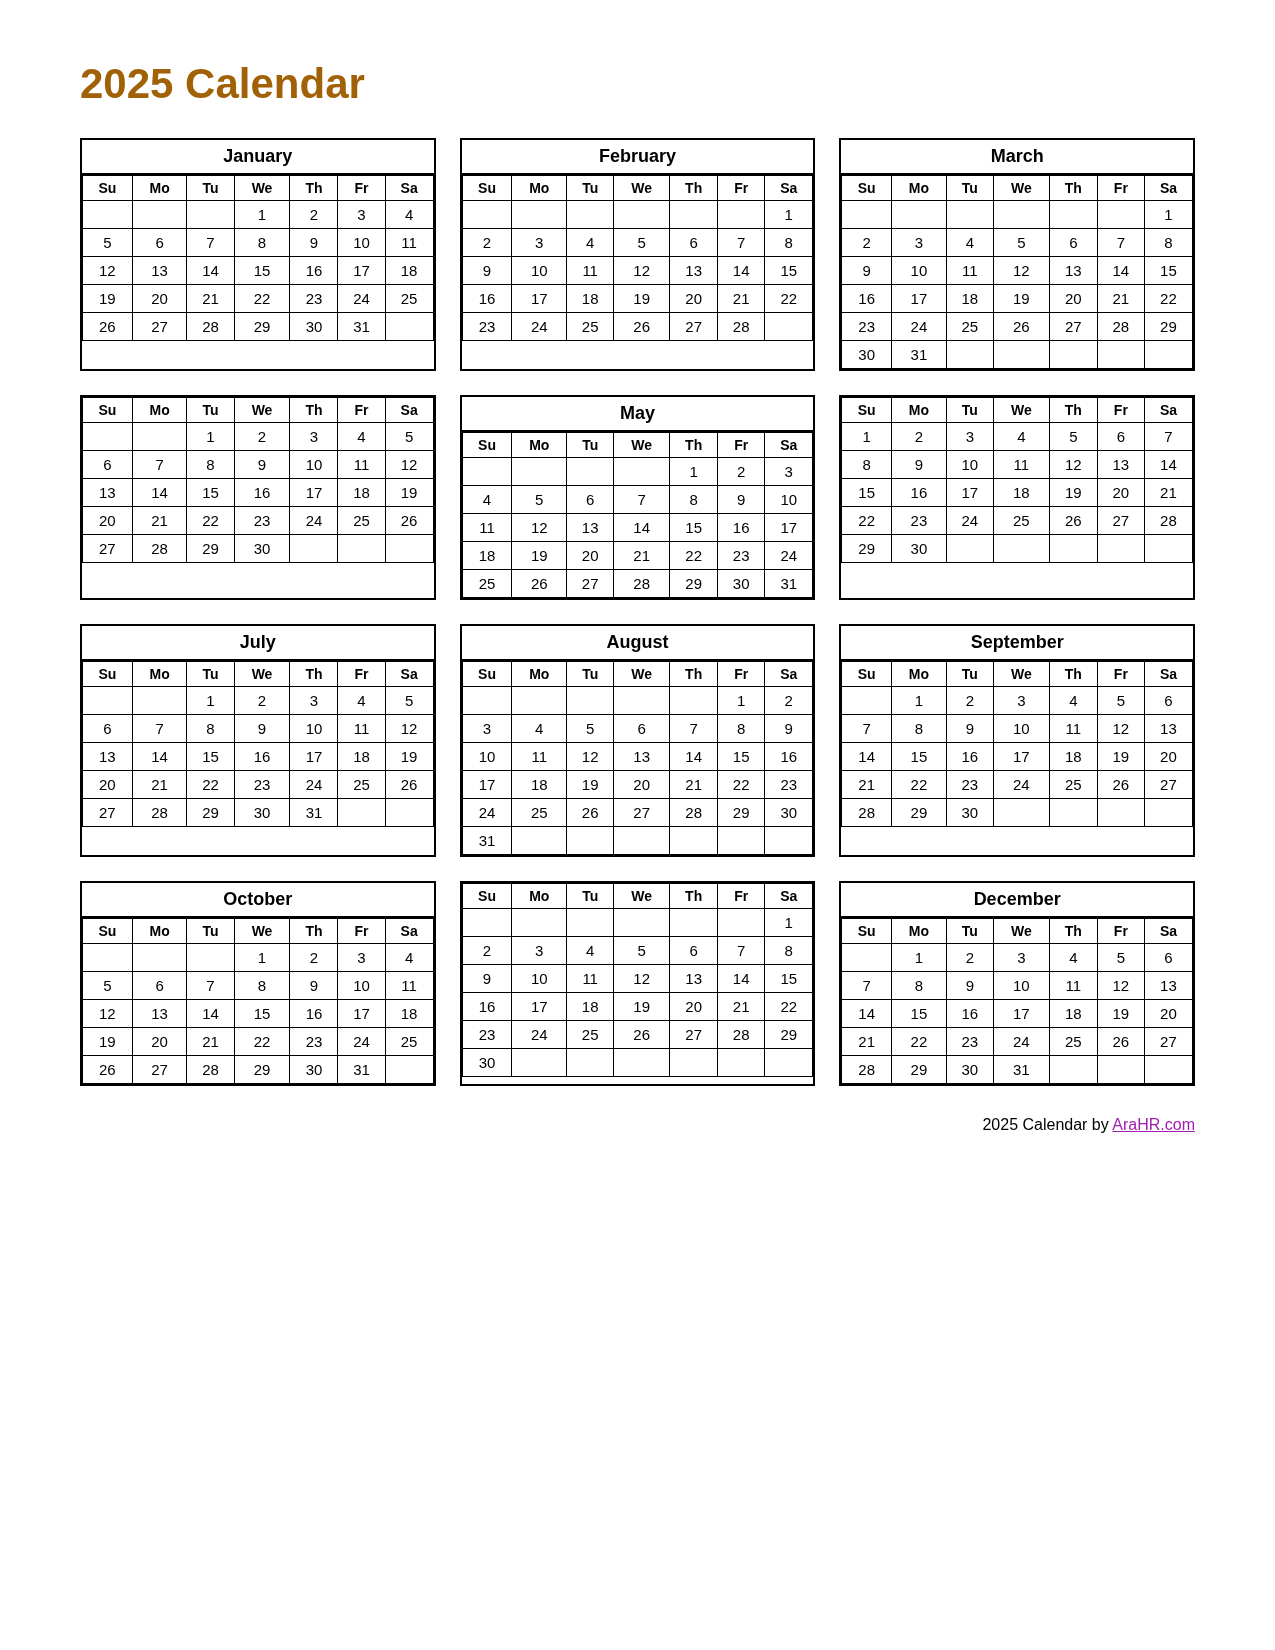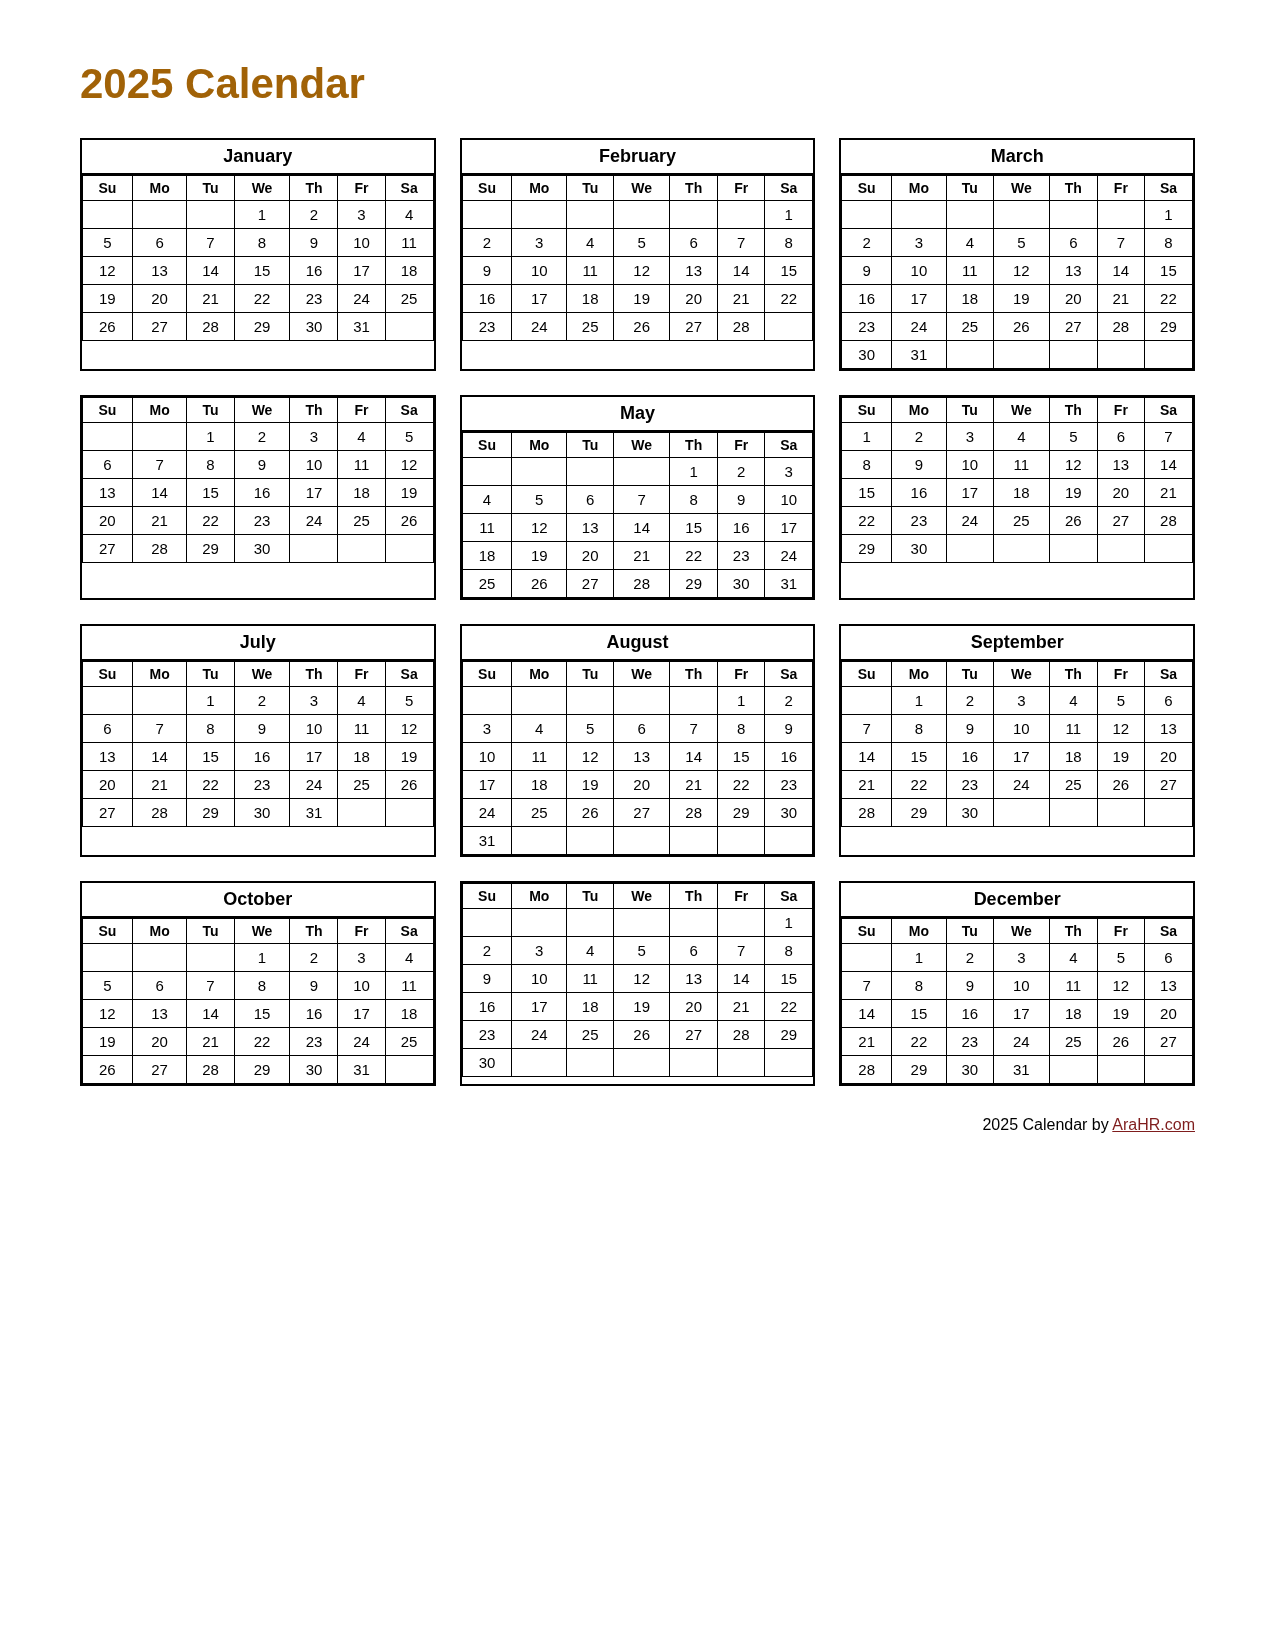--- a/index.html
+++ b/index.html
@@ -50,21 +50,21 @@
       height: 28px;
       font-size: 15px;
     }
     .footer {
       text-align: right;
       margin-top: 30px;
       font-size: 16px;
       color: #000;
     }
     .footer a {
-      color: #7f1d1d;
+      color: #a21caf;
       text-decoration: underline;
     }
   </style>
 </head>
 <body>
 
 <h1>2025 Calendar</h1>
 
 <div class="calendar-grid" id="calendar-container">
 <div class="month">

